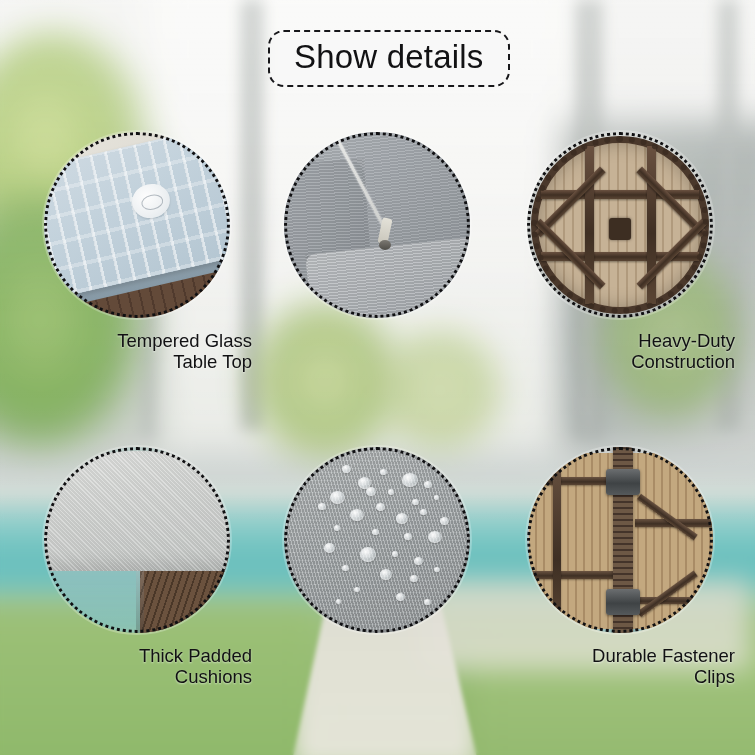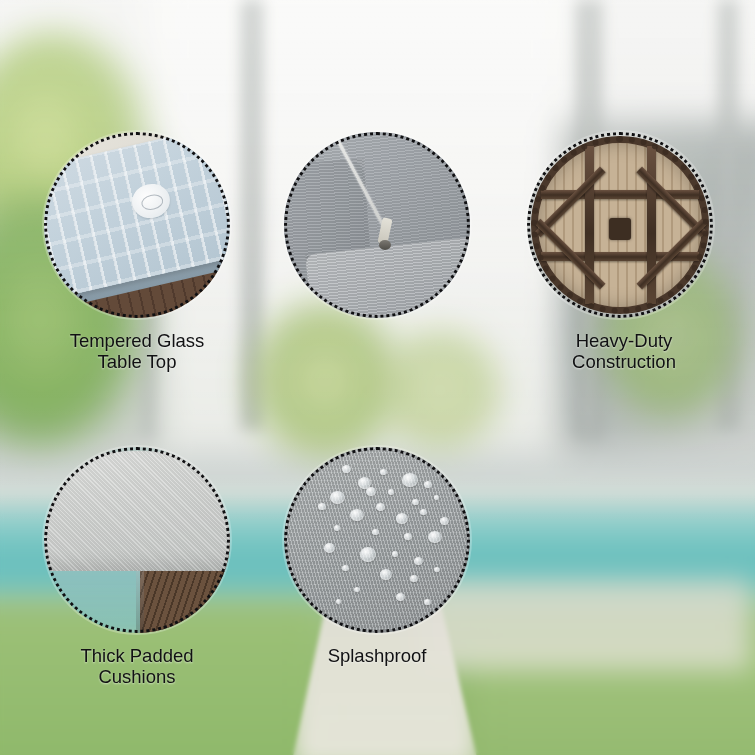--- a/index.html
+++ b/index.html
@@ -184,21 +184,21 @@
     position: absolute; inset: 0;
     border-radius: 50%;
     border: 3px dotted #101012;
     pointer-events: none;
     z-index: 5;
   }
   .photo { position: absolute; inset: 0; overflow: hidden; }
 
   .caption {
     margin-top: 12px;
-    text-align: center;
+    text-align: right;
     font-size: 18.5px;
     line-height: 21px;
     color: #111113;
     font-weight: 400;
     white-space: pre-line;
     text-shadow: 0 1px 2px rgba(255,255,255,.55);
   }
 
   
   .c1 { left: 22px;  top: 132px; }
@@ -465,20 +465,23 @@
     <div class="pool-coping"></div>
     <div class="bg-pool"></div>
     <div class="bg-lawn"></div>
     <div class="lawn-left"></div>
     <div class="lawn-right"></div>
     <div class="bg-path2"></div>
     <div class="bg-path"></div>
     <div class="bg-soft"></div>
   </div>
 
+  <div class="title-pill">
+    <div class="t">Show details</div>
+  </div>
 
   <div class="cell c1">
     <div class="circle">
       <div class="photo">
         <div class="p1-bg"></div>
         <div class="p1-floor"></div>
         <div class="p1-wicker"></div>
         <div class="p1-edge"></div>
         <div class="p1-glass"></div>
         <div class="p1-sticker"></div>
@@ -576,17 +579,38 @@
             <div class="drop" style="left: 126px; top: 128px; width: 8px; height: 7px;"></div>
             <div class="drop" style="left: 150px; top: 120px; width: 6px; height: 5px;"></div>
             <div class="drop" style="left: 70px; top: 140px; width: 6px; height: 5px;"></div>
             <div class="drop" style="left: 112px; top: 146px; width: 9px; height: 8px;"></div>
             <div class="drop" style="left: 140px; top: 152px; width: 7px; height: 6px;"></div>
             <div class="drop" style="left: 52px; top: 152px; width: 5px; height: 5px;"></div>
           </div>
       </div>
       <div class="ring"></div>
     </div>
-    <div class="caption">Splashproof</div>
-  </div>
-
+  </div>
+
+  <div class="cell c6">
+    <div class="circle">
+      <div class="photo">
+        <div class="p6-bg"></div>
+        <div class="p6-panel p6-pl"></div>
+        <div class="p6-panel p6-pr"></div>
+        <div class="p6-rail p6-r1"></div>
+        <div class="p6-rail p6-r2"></div>
+        <div class="p6-rail p6-r3"></div>
+        <div class="p6-rail p6-r4"></div>
+        <div class="p6-rail p6-v1"></div>
+        <div class="p6-rail p6-dg1"></div>
+        <div class="p6-rail p6-dg2"></div>
+        <div class="p6-post"></div>
+        <div class="clip clip-top"></div>
+        <div class="clip clip-bot"></div>
+      </div>
+      <div class="ring"></div>
+    </div>
+    <div class="caption">Durable Fastener
+Clips</div>
+  </div>
 
 </div>
 
 </body></html>

